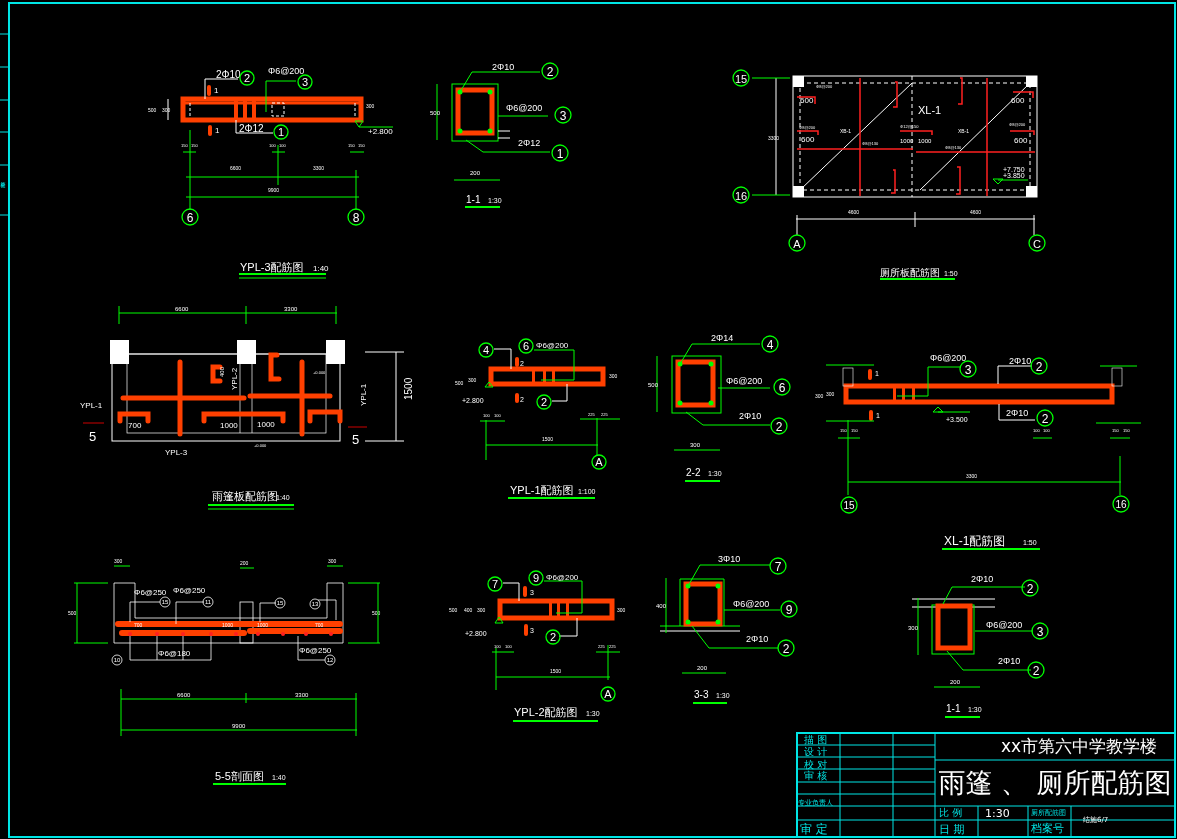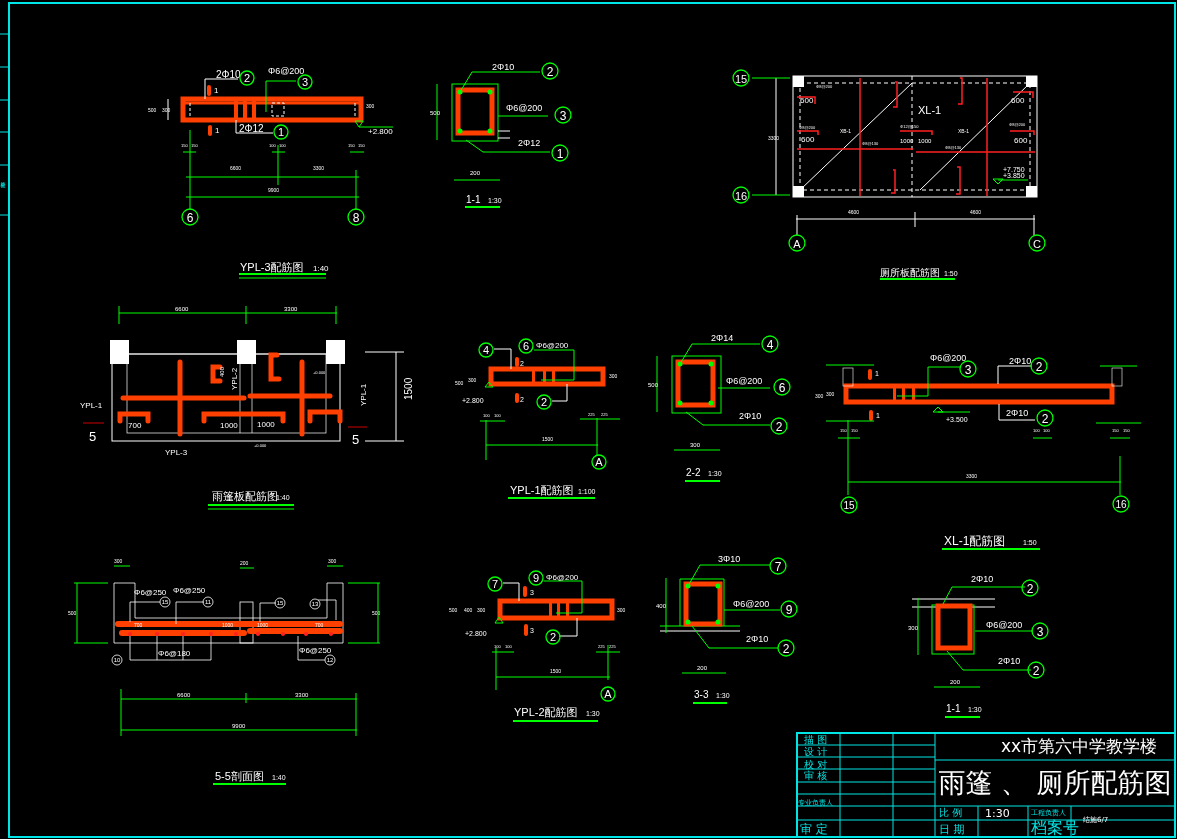--- a/index.html
+++ b/index.html
@@ -600,18 +600,18 @@
 <div class="tb-cell" style="left:804px;top:746px;height:11px;">设 计</div>
 <div class="tb-cell" style="left:804px;top:758px;height:14px;">校 对</div>
 <div class="tb-cell" style="left:804px;top:770px;height:12px;">审 核</div>
 <div class="tb-cell" style="left:798px;top:783px;height:11px;font-size:7px;margin-top:14px;">专业负责人</div>
 <div class="tb-cell" style="left:798px;top:795px;height:11px;font-size:7px;margin-top:47px;">工程负责人</div>
 <div class="tb-cell" style="left:800px;top:821px;height:16px;font-size:12px;">审 定</div>
 <div class="tb-cell tb-big" style="left:935px;top:733px;width:240px;height:27px;justify-content:center;font-size:17px;padding-left:48px;">xx市第六中学教学楼</div>
 <div class="tb-cell tb-big" style="left:935px;top:760px;width:240px;height:46px;justify-content:center;font-size:27px;">雨篷 、 厕所配筋图</div>
 <div class="tb-cell" style="left:939px;top:806px;height:14px;font-size:10px;">比 例</div>
 <div class="tb-cell tb-big" style="left:985px;top:806px;height:14px;font-size:11px;">1:30</div>
-<div class="tb-cell" style="left:1031px;top:806px;height:14px;font-size:7px;">工程负责人</div>
+<div class="tb-cell" style="left:1031px;top:806px;height:14px;font-size:7px;">厕所配筋图</div>
 <div class="tb-cell tb-big" style="left:1083px;top:806px;height:28px;font-size:7px;">结施6/7</div>
 <div class="tb-cell" style="left:939px;top:821px;height:16px;font-size:11px;">日 期</div>
 <div class="tb-cell" style="left:985px;top:821px;height:16px;"></div>
-<div class="tb-cell" style="left:1031px;top:821px;height:14px;font-size:16px;">档案号</div>
+<div class="tb-cell" style="left:1031px;top:821px;height:14px;font-size:11px;">档案号</div>
 <div class="tb-cell" style="left:1083px;top:821px;height:16px;"></div>
 
 </body></html>

